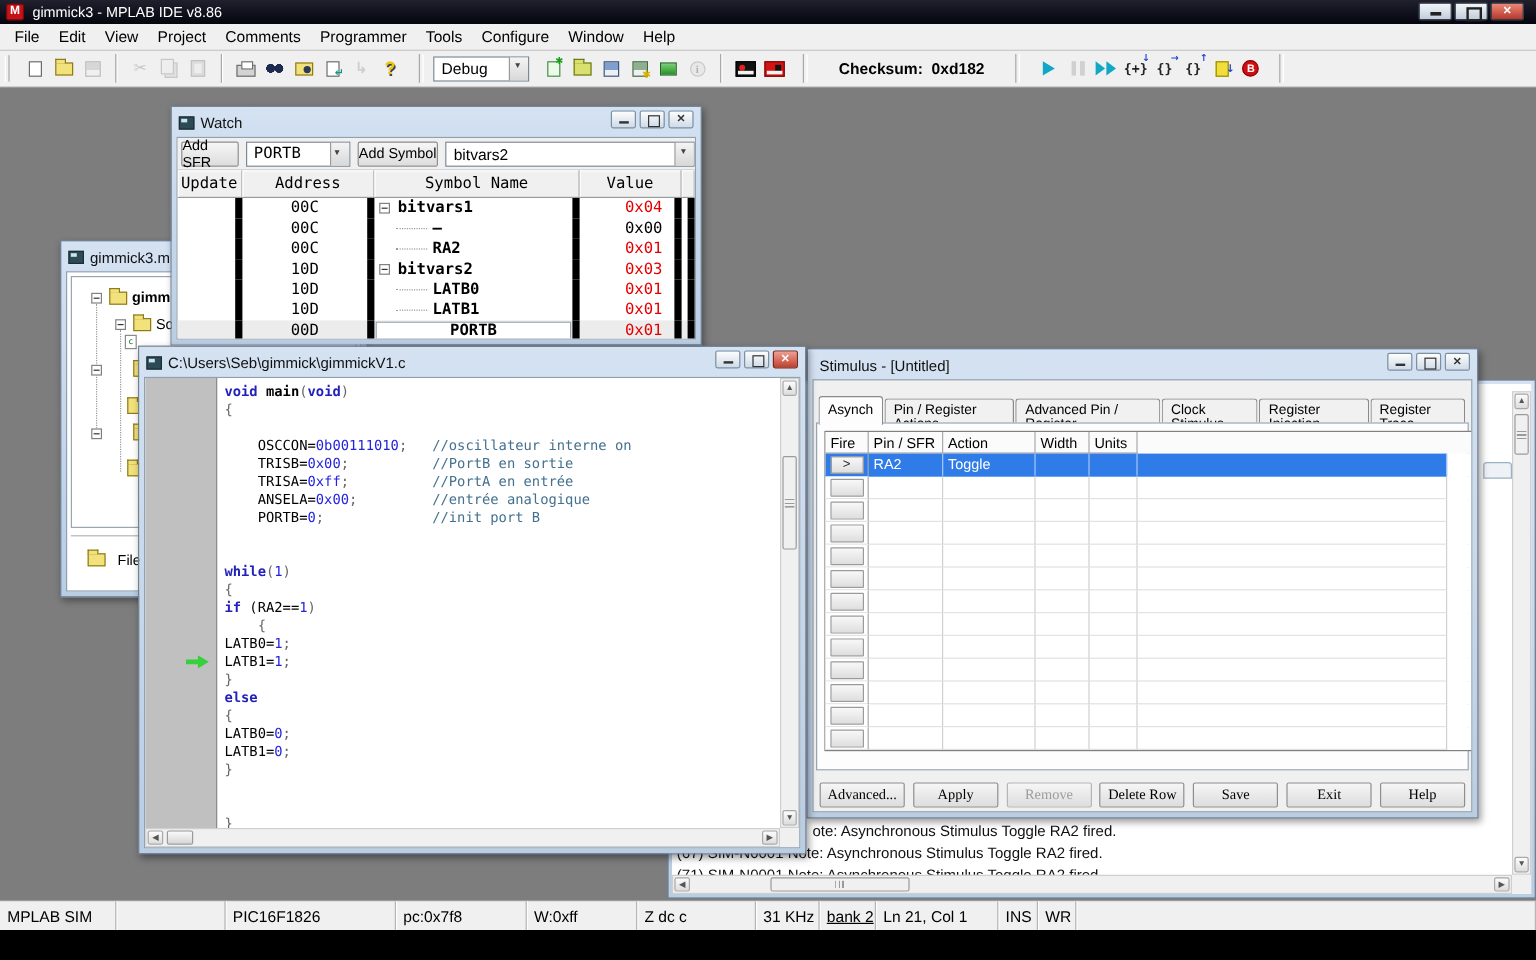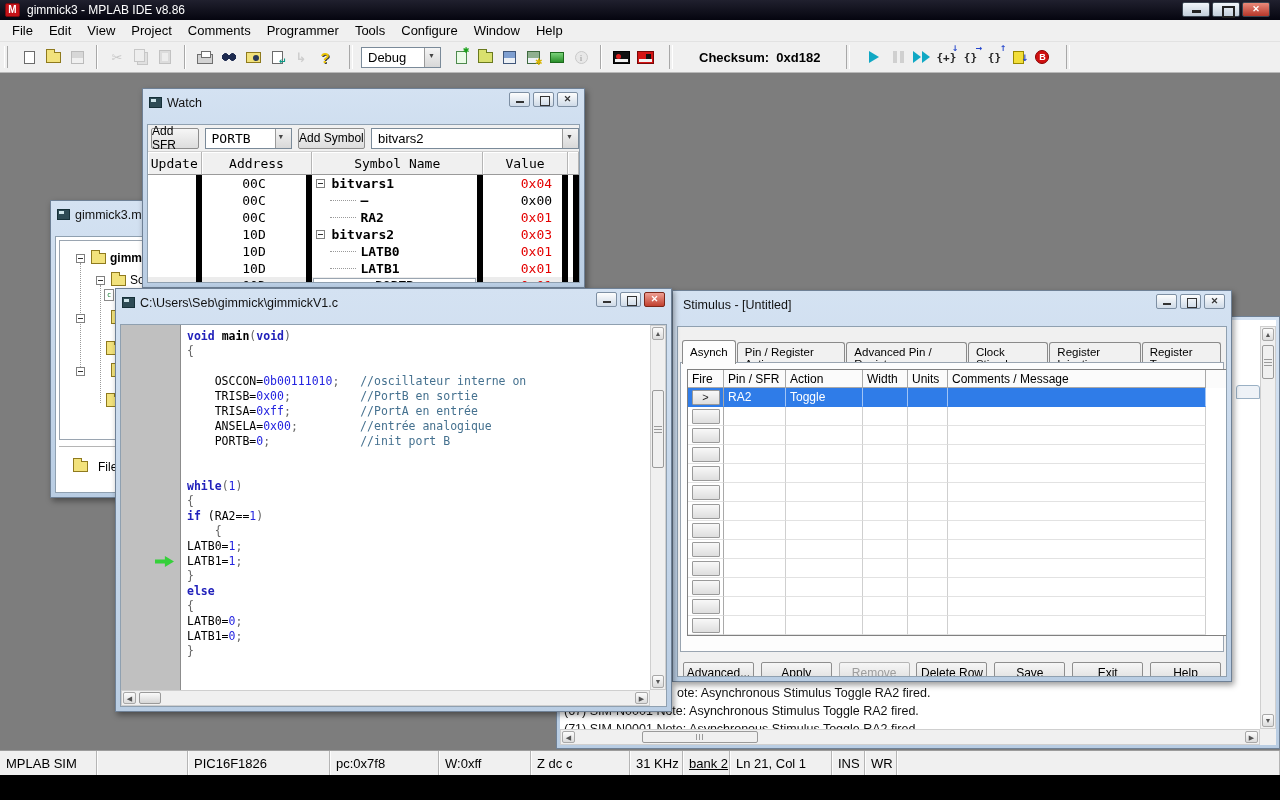--- a/index.html
+++ b/index.html
@@ -85,21 +85,21 @@
   .win { position:absolute; background:linear-gradient(#d4e2f2,#b9cde3); border:1px solid #6f8196; box-shadow:2px 3px 6px rgba(0,0,0,.4); }
   .wtitle { position:absolute; left:4px; top:3px; right:4px; height:21px; display:flex; align-items:center; font-size:12.5px; color:#111; overflow:hidden; white-space:nowrap; }
   .child-ico { flex:0 0 auto; width:13px; height:11px; background:#2e4b55; border:1px solid #163038; margin:0 5px 0 2px; position:relative; }
   .child-ico::before { content:""; position:absolute; left:1px; top:1px; width:5px; height:3px; background:#cfe4ea; }
   .wbtns { position:absolute; right:6px; top:3px; display:flex; gap:3px; }
   .wbtn { width:21px; height:15px; border:1px solid #7d8fa3; border-radius:2px; background:linear-gradient(#fdfdfd,#cfdbe8); position:relative; }
   .wb-min::before { content:""; position:absolute; left:6px; bottom:3px; width:8px; height:2px; background:#333; }
   .wb-max::before { content:""; position:absolute; left:6px; top:3px; width:8px; height:8px; border:1.5px solid #333; }
   .wb-close { text-align:center; font:bold 9px/13px "Liberation Sans",sans-serif; color:#333; }
   .wb-close-red { background:linear-gradient(#efa094,#c1402f); border-color:#7c271a; color:#fff; }
-  .wbody { position:absolute; left:4px; right:4px; top:25px; bottom:4px; background:#fff; border:1px solid #8fa0b0; overflow:hidden;margin-top:10px; }
+  .wbody { position:absolute; left:4px; right:4px; top:25px; bottom:4px; background:#fff; border:1px solid #8fa0b0; overflow:hidden; }
 
   
   .btn { display:inline-flex; align-items:center; justify-content:center; background:linear-gradient(#f6f6f6,#dddddd); border:1px solid #8e8e8e; border-radius:2px; font-size:12px; color:#000; }
   .btn.disabled { color:#9d9d9d; border-color:#b5b5b5; }
   .combo { display:inline-flex; align-items:center; background:#fff; border:1px solid #7a8a99; height:21px; position:relative; font-size:13px; }
   .combo > span:first-child { padding:0 6px; flex:1; }
   .combo-btn { width:16px; height:100%; background:linear-gradient(#f4f4f4,#d8d8d8); border-left:1px solid #9a9a9a; position:relative; }
   .combo-btn::before { content:"▼"; position:absolute; left:3px; top:4px; font-size:7px; color:#444; }
 
   
@@ -154,21 +154,21 @@
   #stim-panel { position:absolute; left:2px; top:35px; right:2px; height:290px; background:#fdfdfd; border:1px solid #9aa5b1; }
   #stim-table { position:absolute; left:6px; top:6px; width:582px; border:1px solid #808080; }
   .sthrow { display:flex; height:18px; background:#fbfbfb; }
   .sth { font-size:12px; display:flex; align-items:center; padding-left:4px; border-right:1px solid #a9a9a9; border-bottom:1px solid #a9a9a9; overflow:hidden; white-space:nowrap; }
   .strow { display:flex; height:19px; background:#fff; }
   .stc { border-right:1px solid #cfcfcf; border-bottom:1px solid #e2e2e2; font-size:12px; display:flex; align-items:center; padding-left:4px; overflow:hidden; }
   .strow.sel .stc { background:#2f7ce8; color:#fff; border-right:1px solid rgba(255,255,255,.55); border-bottom:1px solid #2f7ce8; }
   .fire-cell { background:#fff; border-right:1px solid #a9a9a9 !important; padding:0; align-items:center; justify-content:center; display:flex; }
   .fbtn { width:28px; height:15px; background:linear-gradient(#f8f8f8,#dedede); border:1px solid #9a9a9a; border-radius:1px; font:11px/13px "Liberation Sans",sans-serif; color:#222; text-align:center; }
   #stim-btns { position:absolute; left:5px; right:5px; top:335px; height:21px; display:flex; justify-content:space-between; }
-  #stim-btns .btn { width:71px; height:21px; }
+  #stim-btns .btn { width:71px; height:21px;font-family:Liberation Serif, serif; }
 
   
   #output-win { background:linear-gradient(#d4e2f2,#b9cde3); border:1px solid #6f8196; }
   #output-body { position:absolute; left:3px; right:3px; top:3px; bottom:3px; background:#fff; overflow:hidden; }
   .oline { position:absolute; font-size:12.5px; color:#111; white-space:nowrap; }
 </style>
 </head>
 <body>
 
 <div id="screen">
@@ -511,21 +511,20 @@
           <span class="tab">Register Trace</span>
         </div>
       <div id="stim-panel">
         <div id="stim-table">
             <div class="sthrow">
               <span class="sth" style="width: 36px;">Fire</span>
               <span class="sth" style="width: 62px;">Pin / SFR</span>
               <span class="sth" style="width: 77px;">Action</span>
               <span class="sth" style="width: 45px;">Width</span>
               <span class="sth" style="width: 40px;">Units</span>
-              <span class="sth" style="width: 258px;">Comments / Message</span>
             </div>
             <div class="strow sel">
               <span class="stc fire-cell" style="width: 36px;">
                 <span class="fbtn">&gt;</span>
               </span>
               <span class="stc" style="width: 62px;">RA2</span>
               <span class="stc" style="width: 77px;">Toggle</span>
               <span class="stc" style="width: 45px;"></span>
               <span class="stc" style="width: 40px;"></span>
               <span class="stc" style="width: 258px;"></span>

